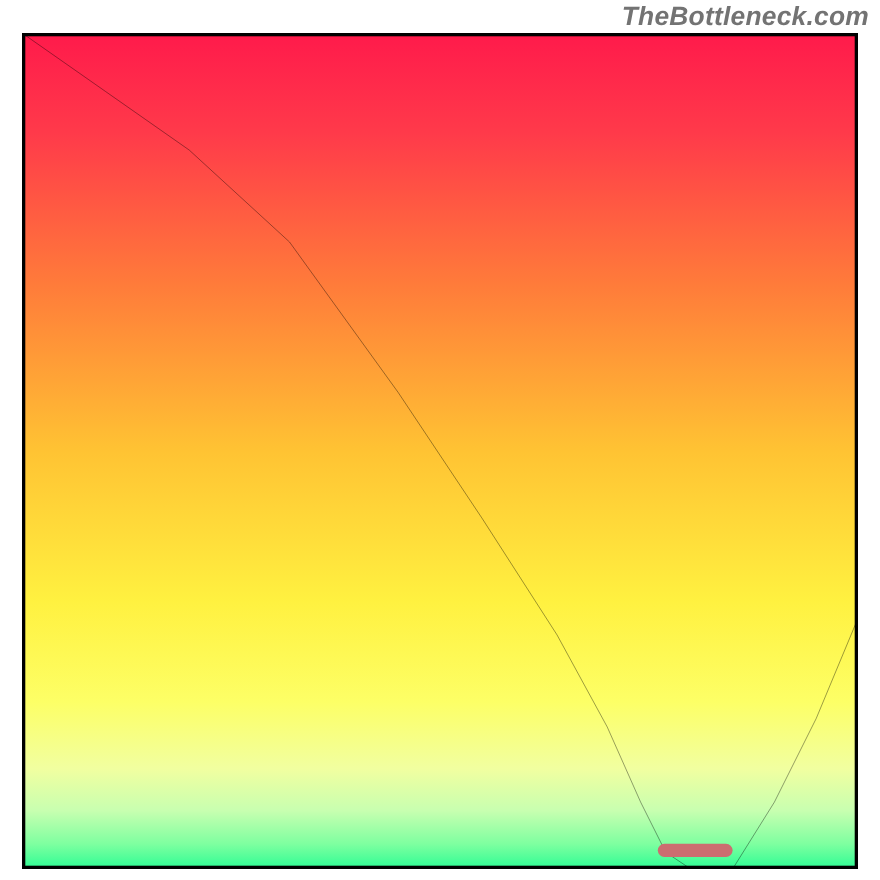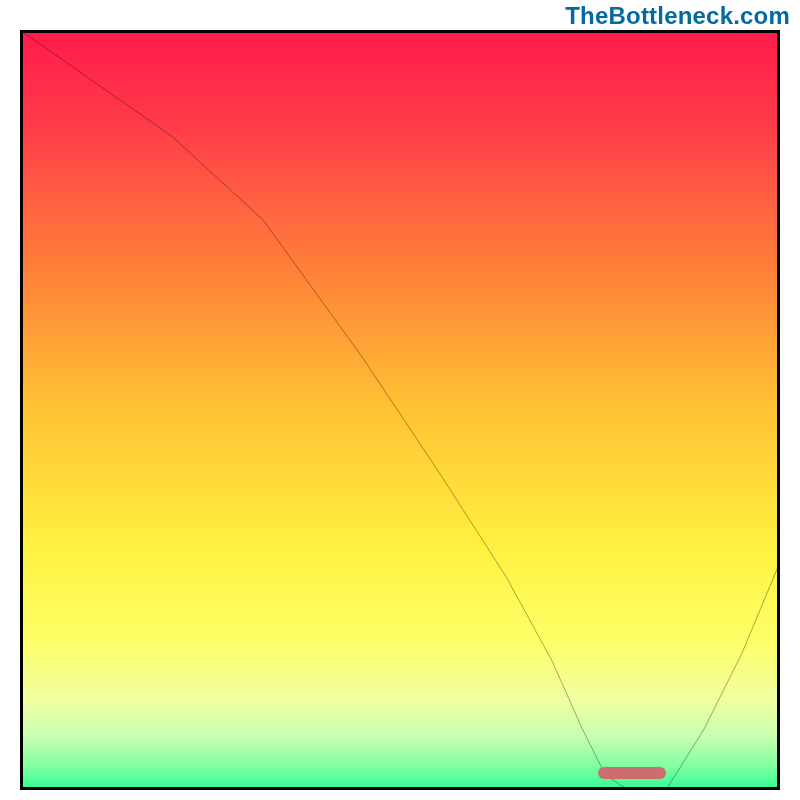--- a/index.html
+++ b/index.html
@@ -14,23 +14,24 @@
     position: relative;
     width: 800px;
     height: 800px;
   }
   .watermark {
     position: absolute;
     top: 2px;
     right: 10px;
     font-size: 24px;
     font-weight: bold;
-    color: #0369a1;
+    color: #737373;
     letter-spacing: 0.2px;
     z-index: 30;
+    font-style: italic;
   }
   .plot-area {
     position: absolute;
     left: 20px;
     top: 30px;
     width: 760px;
     height: 760px;
     overflow: hidden;
   }
   .gradient-bg {

